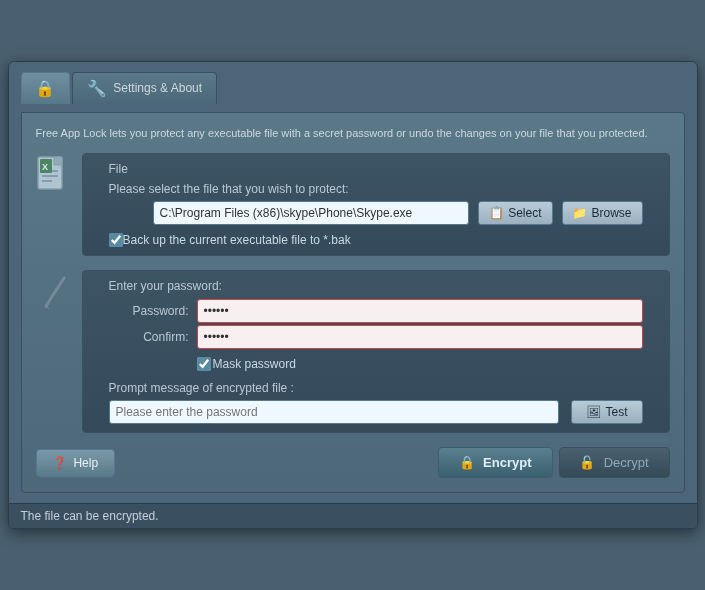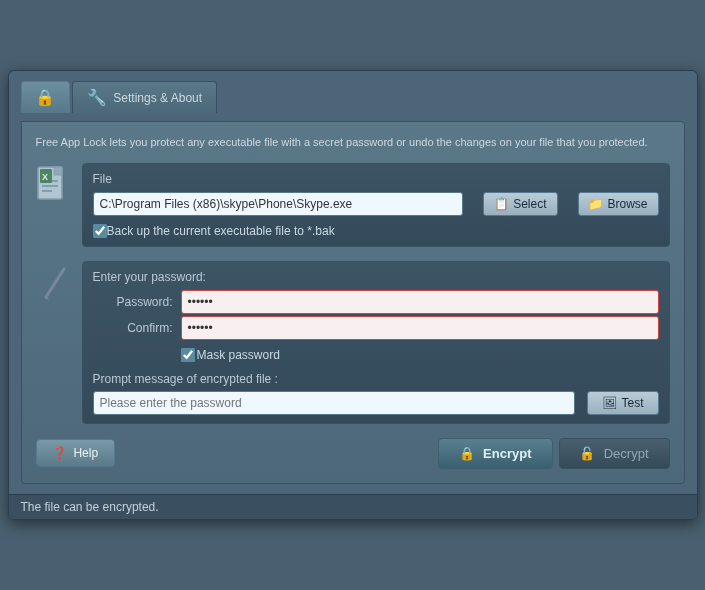--- a/index.html
+++ b/index.html
@@ -108,37 +108,38 @@
       font-size: 28px;
       margin-top: 2px;
       opacity: 0.8;
       flex-shrink: 0;
     }
     .section-box {
       flex: 1;
       border: 1px solid #3a5060;
       border-radius: 4px;
       background: linear-gradient(to bottom, #3d5465, #344a5a);
-      padding: 8px 10px;
+      padding: 8px 26px;
     }
     .section-title {
       color: #b8c8d4;
       font-size: 12px;
       margin-bottom: 6px;
     }
     .field-label {
       color: #b8c8d4;
       font-size: 12px;
       margin-bottom: 5px;
     }
     .file-row {
       display: flex;
       align-items: center;
-      gap: 20px;
+      gap: 9px;
       margin-bottom: 8px;
+      margin-left: 44px;
     }
     .file-input {
       flex: 1;
       padding: 4px 6px;
       border: 1px solid #567888;
       border-radius: 3px;
       background: #f0f8ff;
       color: #333;
       font-size: 12px;
     }
@@ -320,20 +321,21 @@
             <line x1="6" y1="16" x2="22" y2="16" stroke="#7a9aaa" stroke-width="1.5"></line>
             <line x1="6" y1="21" x2="22" y2="21" stroke="#7a9aaa" stroke-width="1.5"></line>
             <line x1="6" y1="26" x2="16" y2="26" stroke="#7a9aaa" stroke-width="1.5"></line>
 
             <rect x="4" y="4" width="12" height="14" rx="1" fill="#4a8a5a"></rect>
             <text x="6" y="15" font-size="9" fill="white" font-weight="bold">X</text>
           </svg>
         </div>
         <div class="section-box">
           <div class="section-title">File</div>
+          <div class="field-label">Please select the file that you wish to protect:</div>
           <div class="file-row">
             <input class="file-input" type="text" value="C:\Program Files (x86)\skype\Phone\Skype.exe" style="">
             <button class="btn-select">
               <span>📋</span>
               <span>Select</span>
             </button>
             <button class="btn-browse">
               <span>📁</span>
               <span>Browse</span>
             </button>

